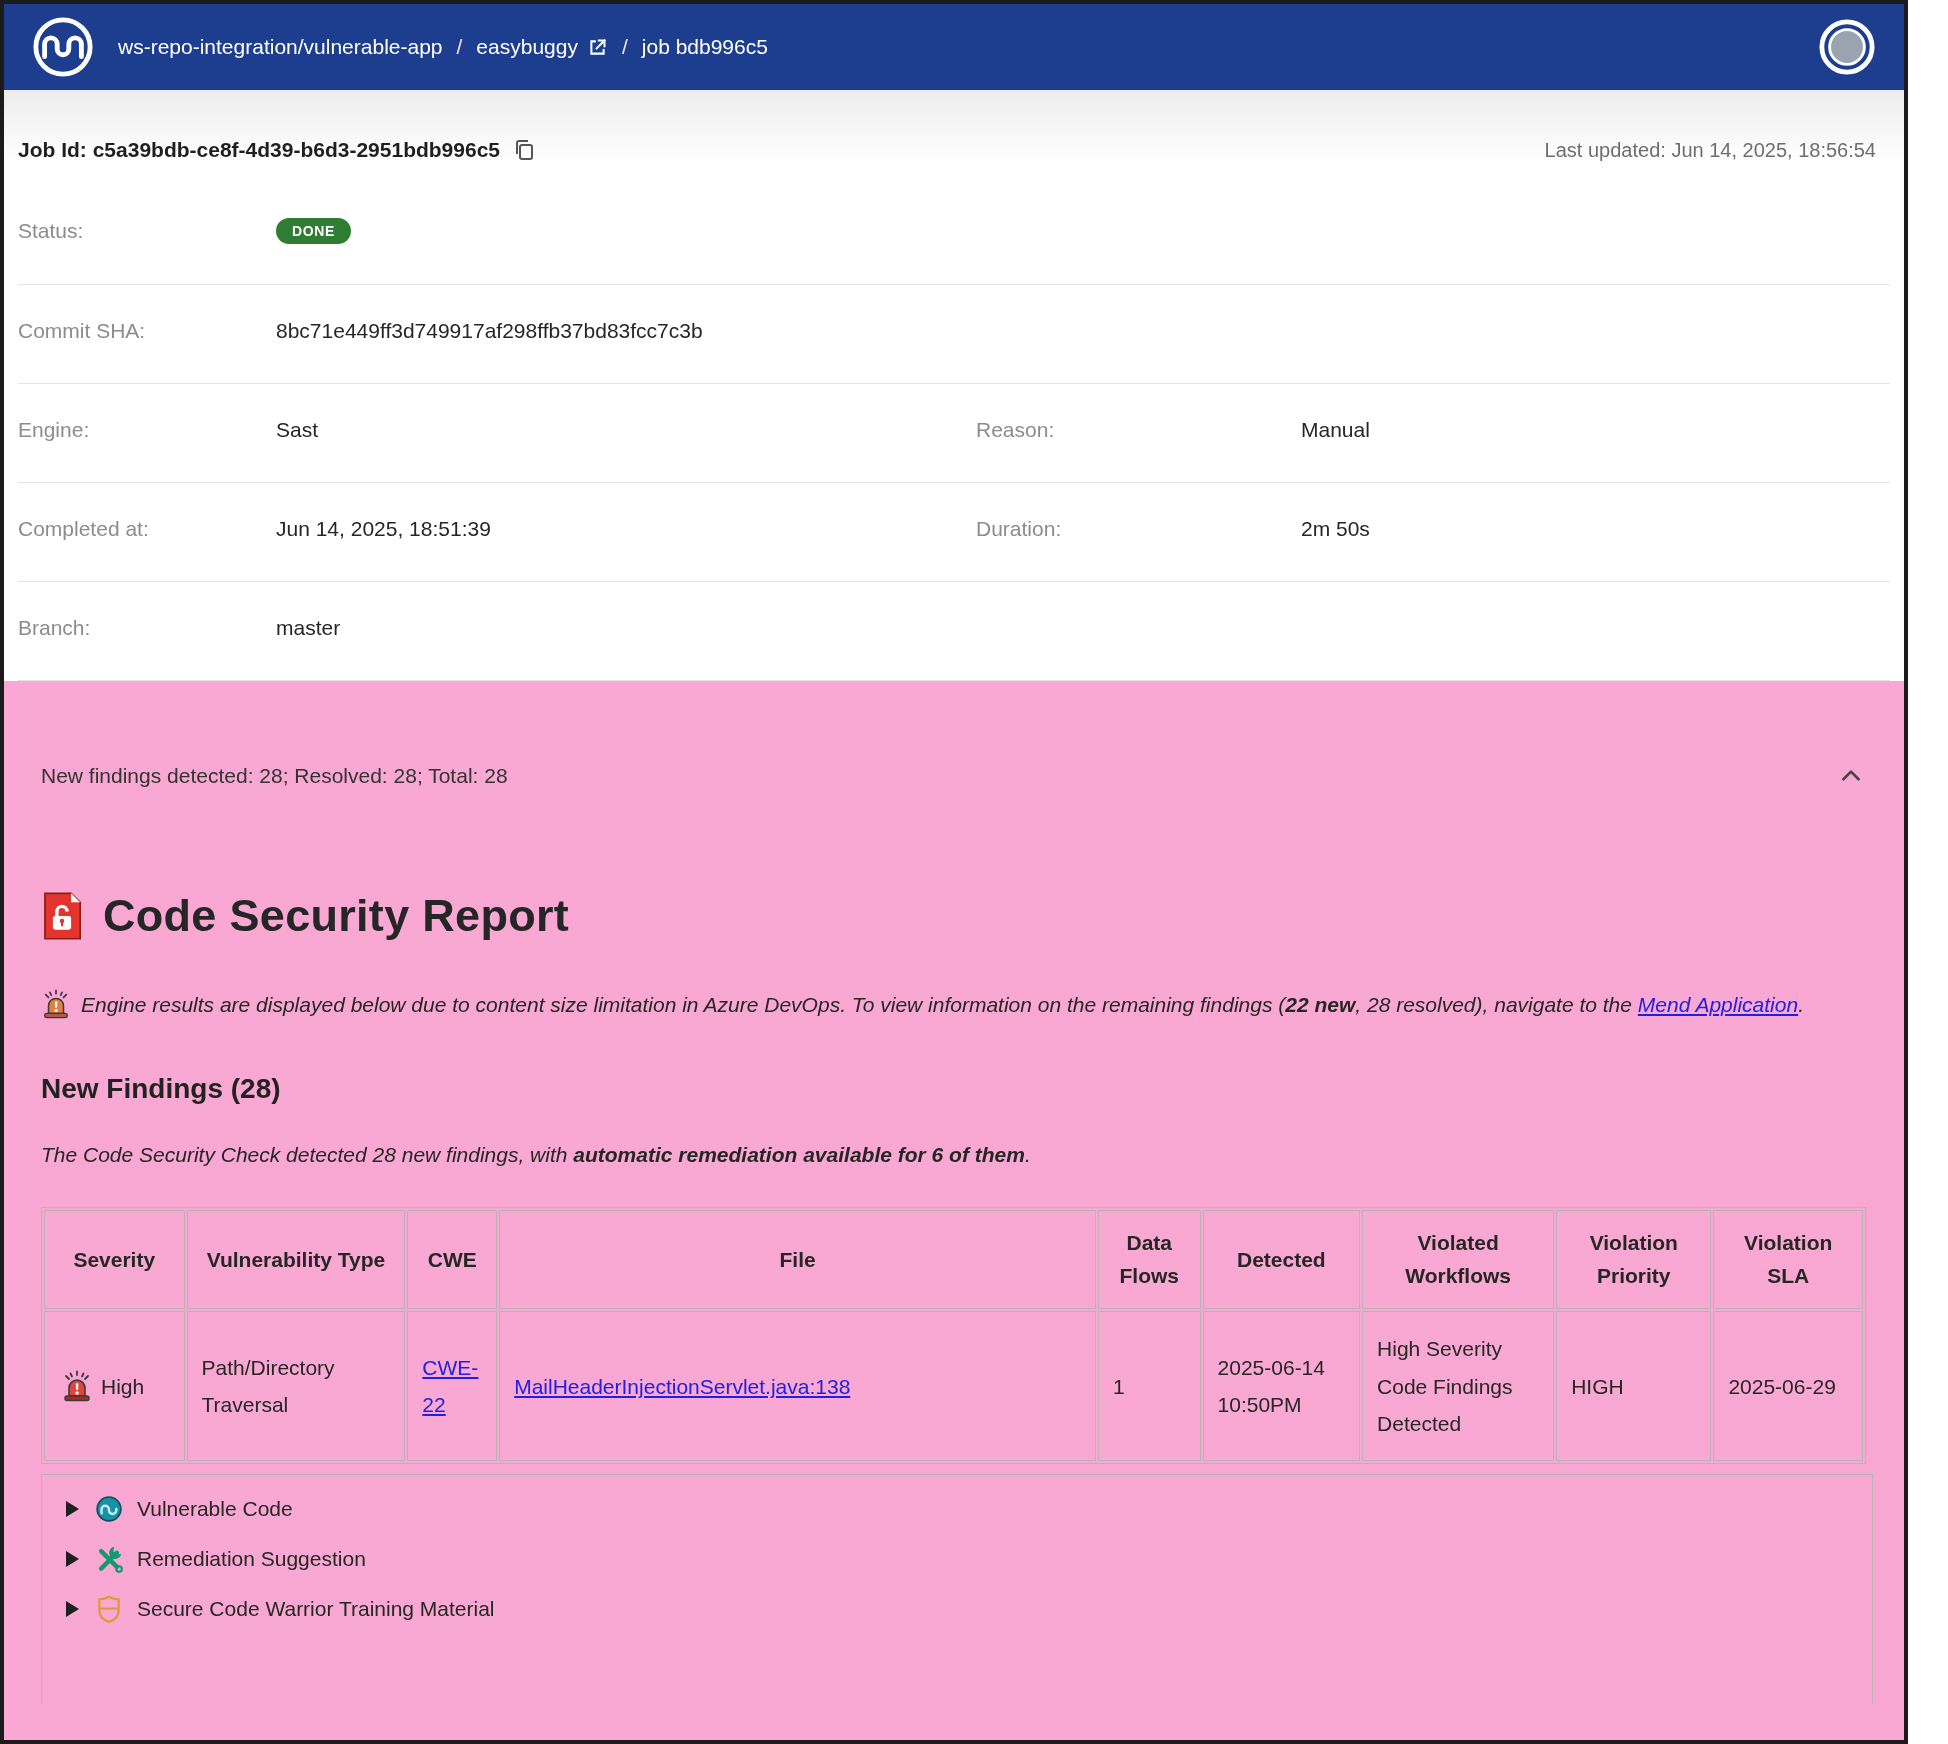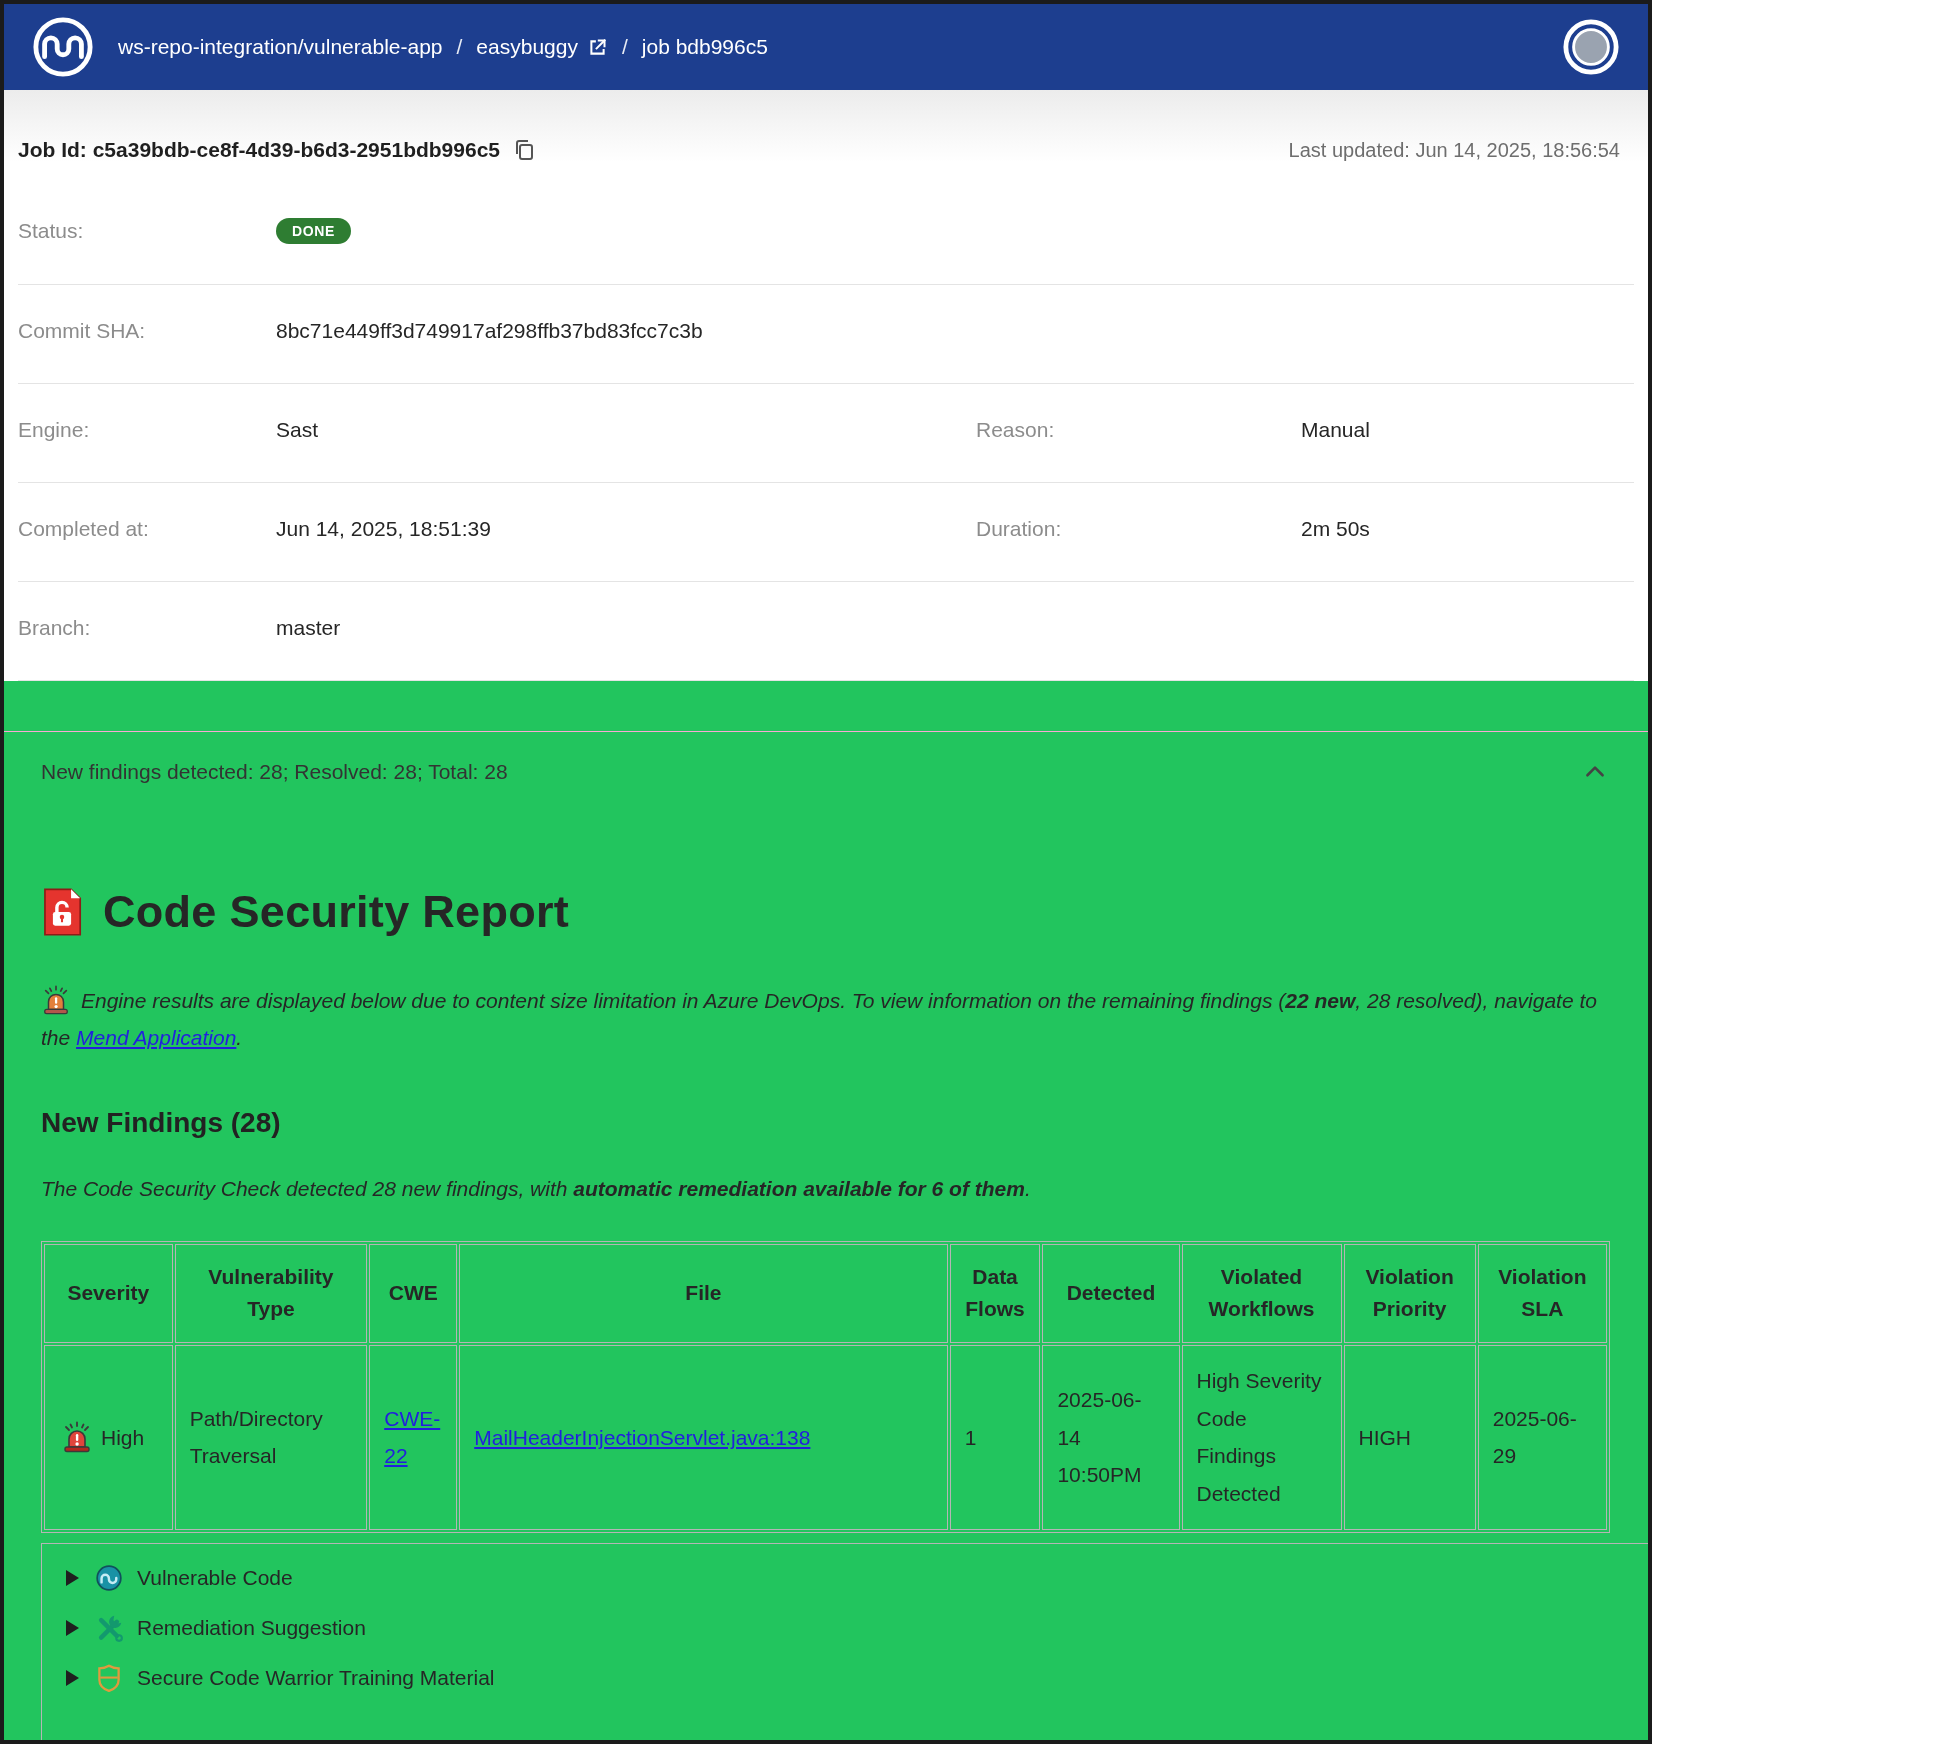--- a/index.html
+++ b/index.html
@@ -1,37 +1,37 @@
 <!DOCTYPE html>
 <html><head>
 <meta charset="utf-8">
 <style>
   html,body{margin:0;padding:0;background:#fff;}
-  .frame{position:relative;width:1652px;height:1744px;box-sizing:border-box;border:4px solid #1b1b1b;overflow:hidden;background:#22c55e;font-family:"Liberation Sans","DejaVu Sans",sans-serif;color:#2b2b2b;}
+  .frame{position:relative;width:1908px;height:1744px;box-sizing:border-box;border:4px solid #1b1b1b;overflow:hidden;background:#f9a8d4;font-family:"Liberation Sans","DejaVu Sans",sans-serif;color:#2b2b2b;}
   
   .topbar{height:86px;background:#1d3e8f;display:flex;align-items:center;padding:0 28px;box-sizing:border-box;}
   .logo{width:62px;height:62px;flex:0 0 auto;}
   .crumbs{display:flex;align-items:center;gap:14px;margin-left:24px;color:#fff;font-size:21px;}
   .crumb{color:#fff;text-decoration:none;display:flex;align-items:center;gap:9px;}
   .crumb-sep{color:#e8ecf5;}
   .avatar{margin-left:auto;width:58px;height:58px;}
   
   .content-top{background:linear-gradient(#ececec,#ffffff 72px);padding:48px 14px 0 14px;}
   .jobrow{display:flex;align-items:center;}
   .jobid{font-size:21px;font-weight:bold;color:#1f1f1f;}
   .copy-btn{margin-left:12px;width:24px;height:24px;cursor:pointer;background:none;border:none;padding:0;}
   .lastupd{margin-left:auto;font-size:20px;color:#6e6e6e;padding-right:14px;}
   .info-rows{margin-top:26px;}
   .inforow{display:grid;grid-template-columns:258px 700px 325px auto;align-items:center;padding:34px 0 40px 0;border-bottom:1px solid #e4e4e4;}
   .inforow.first{padding-top:30px;}
   .flabel{font-size:21px;color:#8c8c8c;}
   .fvalue{font-size:21px;color:#262626;}
   .badge{display:inline-block;background:#2e7d32;color:#fff;font-size:14px;font-weight:bold;letter-spacing:.6px;padding:6px 16px;border-radius:14px;line-height:1;}
   
-  .expander{border-top:1px solid #f9a8d4;margin-top:50px;}
+  .expander{border-top:5px solid #f9a8d4;margin-top:50px;}
   .sumbar{display:flex;align-items:center;padding:27px 40px 23px 37px;cursor:pointer;}
   .sumtext{font-size:21px;color:#333;}
   .chev{margin-left:auto;width:26px;height:26px;}
   
   .report{padding:0 38px 0 37px;}
   .h1row{display:flex;align-items:center;gap:20px;margin-top:78px;}
   .h1ico{width:42px;height:50px;}
   .h1{font-size:45px;font-weight:bold;color:#262626;letter-spacing:.3px;}
   .notice{margin-top:44px;font-size:21px;font-style:italic;color:#262626;line-height:1.78;max-width:1800px;}
   .notice .alarm{width:30px;height:30px;vertical-align:-7px;margin-right:10px;}

